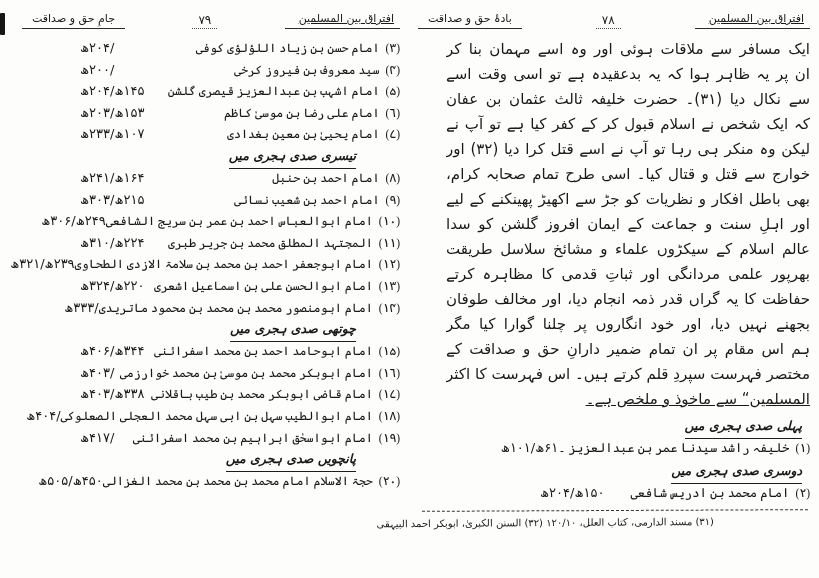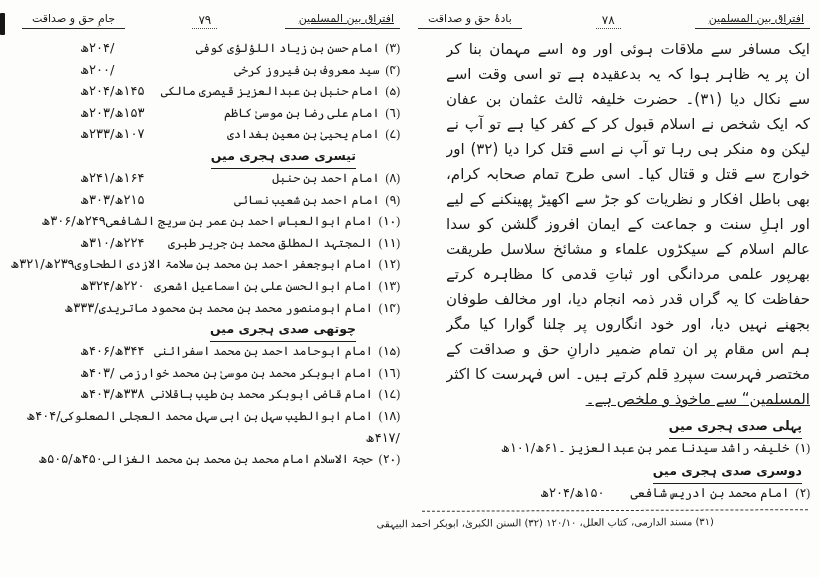--- a/index.html
+++ b/index.html
@@ -43,21 +43,21 @@
   .page-right .entry-name{font-size:12.5px;}
   .entry-num{font-size:11.5px;margin-left:3px;}
   .entry-date{font-size:13px;white-space:nowrap;letter-spacing:.5px;}
 
   .century-heading{
     font-weight:bold;font-size:12.5px;
   }
   .page-left .century-heading{line-height:22px;height:22px;padding-right:44px;}
   .page-right .century-heading{line-height:23px;height:23px;padding-right:8px;}
   .century-heading .heading-text{
-    border-bottom:1.4px solid #1d1d1d;padding-bottom:1px;display:inline-block;
+    border-bottom:1.4px solid #1d1d1d;padding-bottom:1px;display:inline-block;font-style:italic;
   }
 
   
   .footnote-divider{
     border:none;border-top:1.2px dashed #333;
     margin:6px 2px 0 4px;transform:rotate(-.25deg);
   }
   .footnote{
     font-size:10px;line-height:16px;text-align:right;
     margin:4px 96px 0 4px;transform:rotate(-.4deg);
@@ -168,21 +168,21 @@
         <span class="entry-name">
           <span class="entry-num">(۴)</span>
           <span>سید معروف بن فیروز کرخی</span>
         </span>
         <span class="entry-date">/۲۰۰ھ</span>
       </div>
 
       <div class="entry-row">
         <span class="entry-name">
           <span class="entry-num">(۵)</span>
-          <span>امام حنبل بن عبدالعزیز قیصری مالکی</span>
+          <span>امام اشہب بن عبدالعزیز قیصری گلشن</span>
         </span>
         <span class="entry-date">۱۴۵ھ/۲۰۴ھ</span>
       </div>
 
       <div class="entry-row">
         <span class="entry-name">
           <span class="entry-num">(۶)</span>
           <span>امام علی رضا بن موسیٰ کاظم</span>
         </span>
         <span class="entry-date">۱۵۳ھ/۲۰۳ھ</span>
@@ -286,23 +286,30 @@
 
       <div class="entry-row">
         <span class="entry-name">
           <span class="entry-num">(۱۸)</span>
           <span>امام ابوالطیب سہل بن ابی سہل محمد العجلی الصعلوکی</span>
         </span>
         <span class="entry-date">/۴۰۴ھ</span>
       </div>
 
       <div class="entry-row">
+        <span class="entry-name">
+          <span class="entry-num">(۱۹)</span>
+          <span>امام ابواسحٰق ابراہیم بن محمد اسفرائنی</span>
+        </span>
         <span class="entry-date">/۴۱۷ھ</span>
       </div>
 
+      <div class="century-heading">
+        <span class="heading-text">پانچویں صدی ہجری میں</span>
+      </div>
 
       <div class="entry-row">
         <span class="entry-name">
           <span class="entry-num">(۲۰)</span>
           <span>حجۃ الاسلام امام محمد بن محمد بن محمد الغزالی</span>
         </span>
         <span class="entry-date">۴۵۰ھ/۵۰۵ھ</span>
       </div>
     </div>
 </section>

